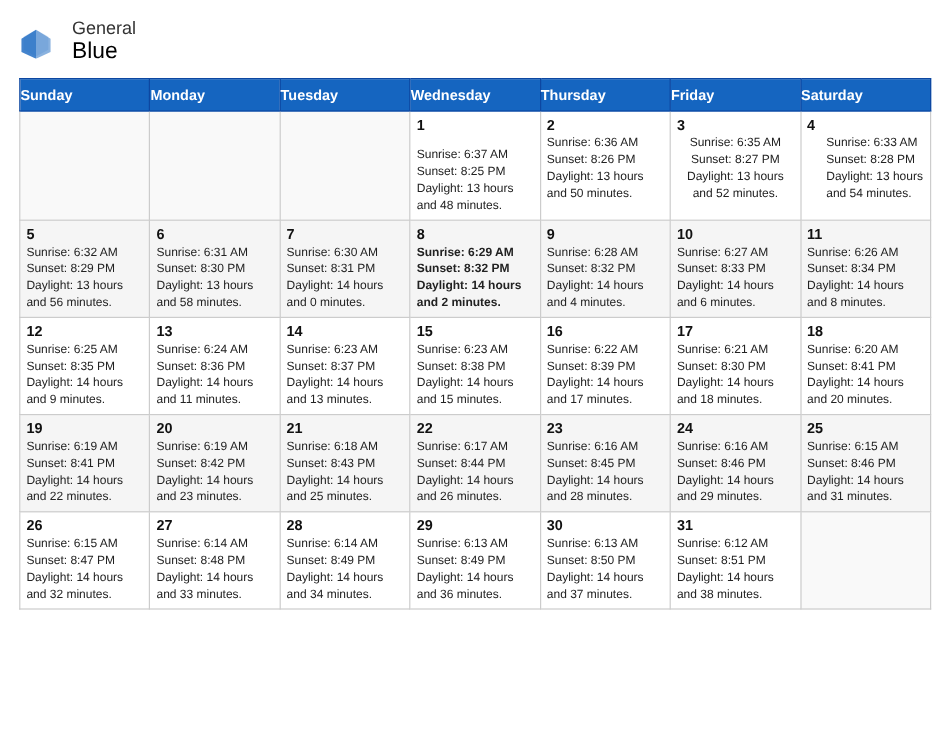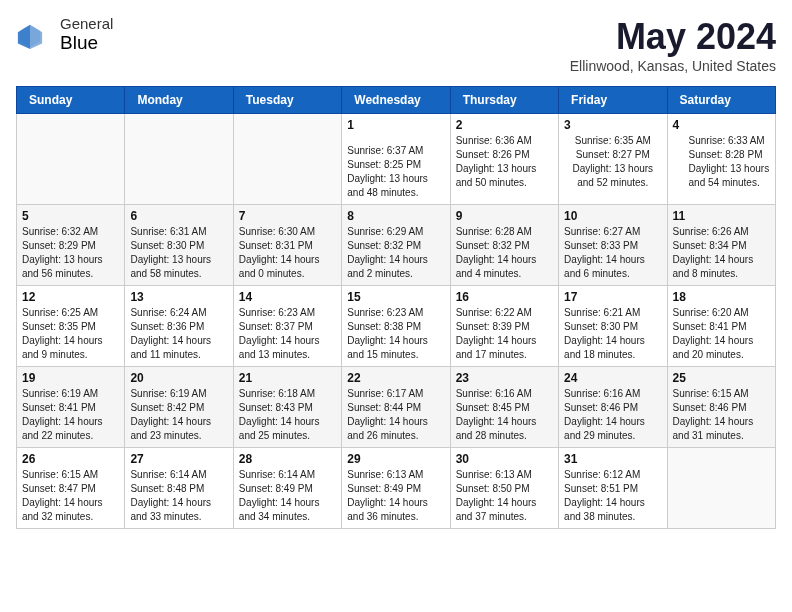--- a/index.html
+++ b/index.html
@@ -53,21 +53,21 @@
       color: #444;
     }
     table {
       width: 100%;
       border-collapse: collapse;
       font-size: 11px;
     }
     thead tr th {
       background-color: #1565c0;
       color: #fff;
-      padding: 6px 12px;
+      padding: 6px 0;
       text-align: left;
       font-size: 12px;
       font-weight: bold;
       border: 1px solid #0d47a1;
     }
     tbody tr td {
       border: 1px solid #ccc;
       vertical-align: top;
       padding: 4px 5px;
       width: 108px;
@@ -100,24 +100,20 @@
     <svg class="logo-icon" viewBox="0 0 30 30" xmlns="http://www.w3.org/2000/svg">
       <polygon points="15,4 26,10 26,22 15,28 4,22 4,10" fill="#1565c0" opacity="0.15"></polygon>
       <polygon points="15,4 28,12 28,24 15,30" fill="#1565c0" opacity="0.5"></polygon>
       <polygon points="2,12 15,4 15,30 2,24" fill="#1565c0" opacity="0.8"></polygon>
     </svg>
     <div class="logo-text">
       <span class="logo-general">General</span>
       <span class="logo-blue">Blue</span>
     </div>
   </div>
-  <div class="title-block">
-    <div class="main-title">May 2024</div>
-    <div class="subtitle">Ellinwood, Kansas, United States</div>
-  </div>
 </div>
 
 <table>
   <thead>
     <tr>
     <th>Sunday</th>
         <th>Monday</th>
         <th>Tuesday</th>
         <th>Wednesday</th>
         <th>Thursday</th>
@@ -176,21 +172,21 @@
         </td>
         <td>
           <div class="day-num">7</div>
           <div class="day-info" style="white-space: pre-line;">Sunrise: 6:30 AM
 Sunset: 8:31 PM
 Daylight: 14 hours
 and 0 minutes.</div>
         </td>
         <td>
           <div class="day-num">8</div>
-          <div class="day-info" style="white-space: pre-line;">Sunrise: 6:29 AM
+          <div class="day-info" style="white-space: pre-line; font-weight: bold;">Sunrise: 6:29 AM
 Sunset: 8:32 PM
 Daylight: 14 hours
 and 2 minutes.</div>
         </td>
         <td>
           <div class="day-num">9</div>
           <div class="day-info" style="white-space: pre-line;">Sunrise: 6:28 AM
 Sunset: 8:32 PM
 Daylight: 14 hours
 and 4 minutes.</div>

